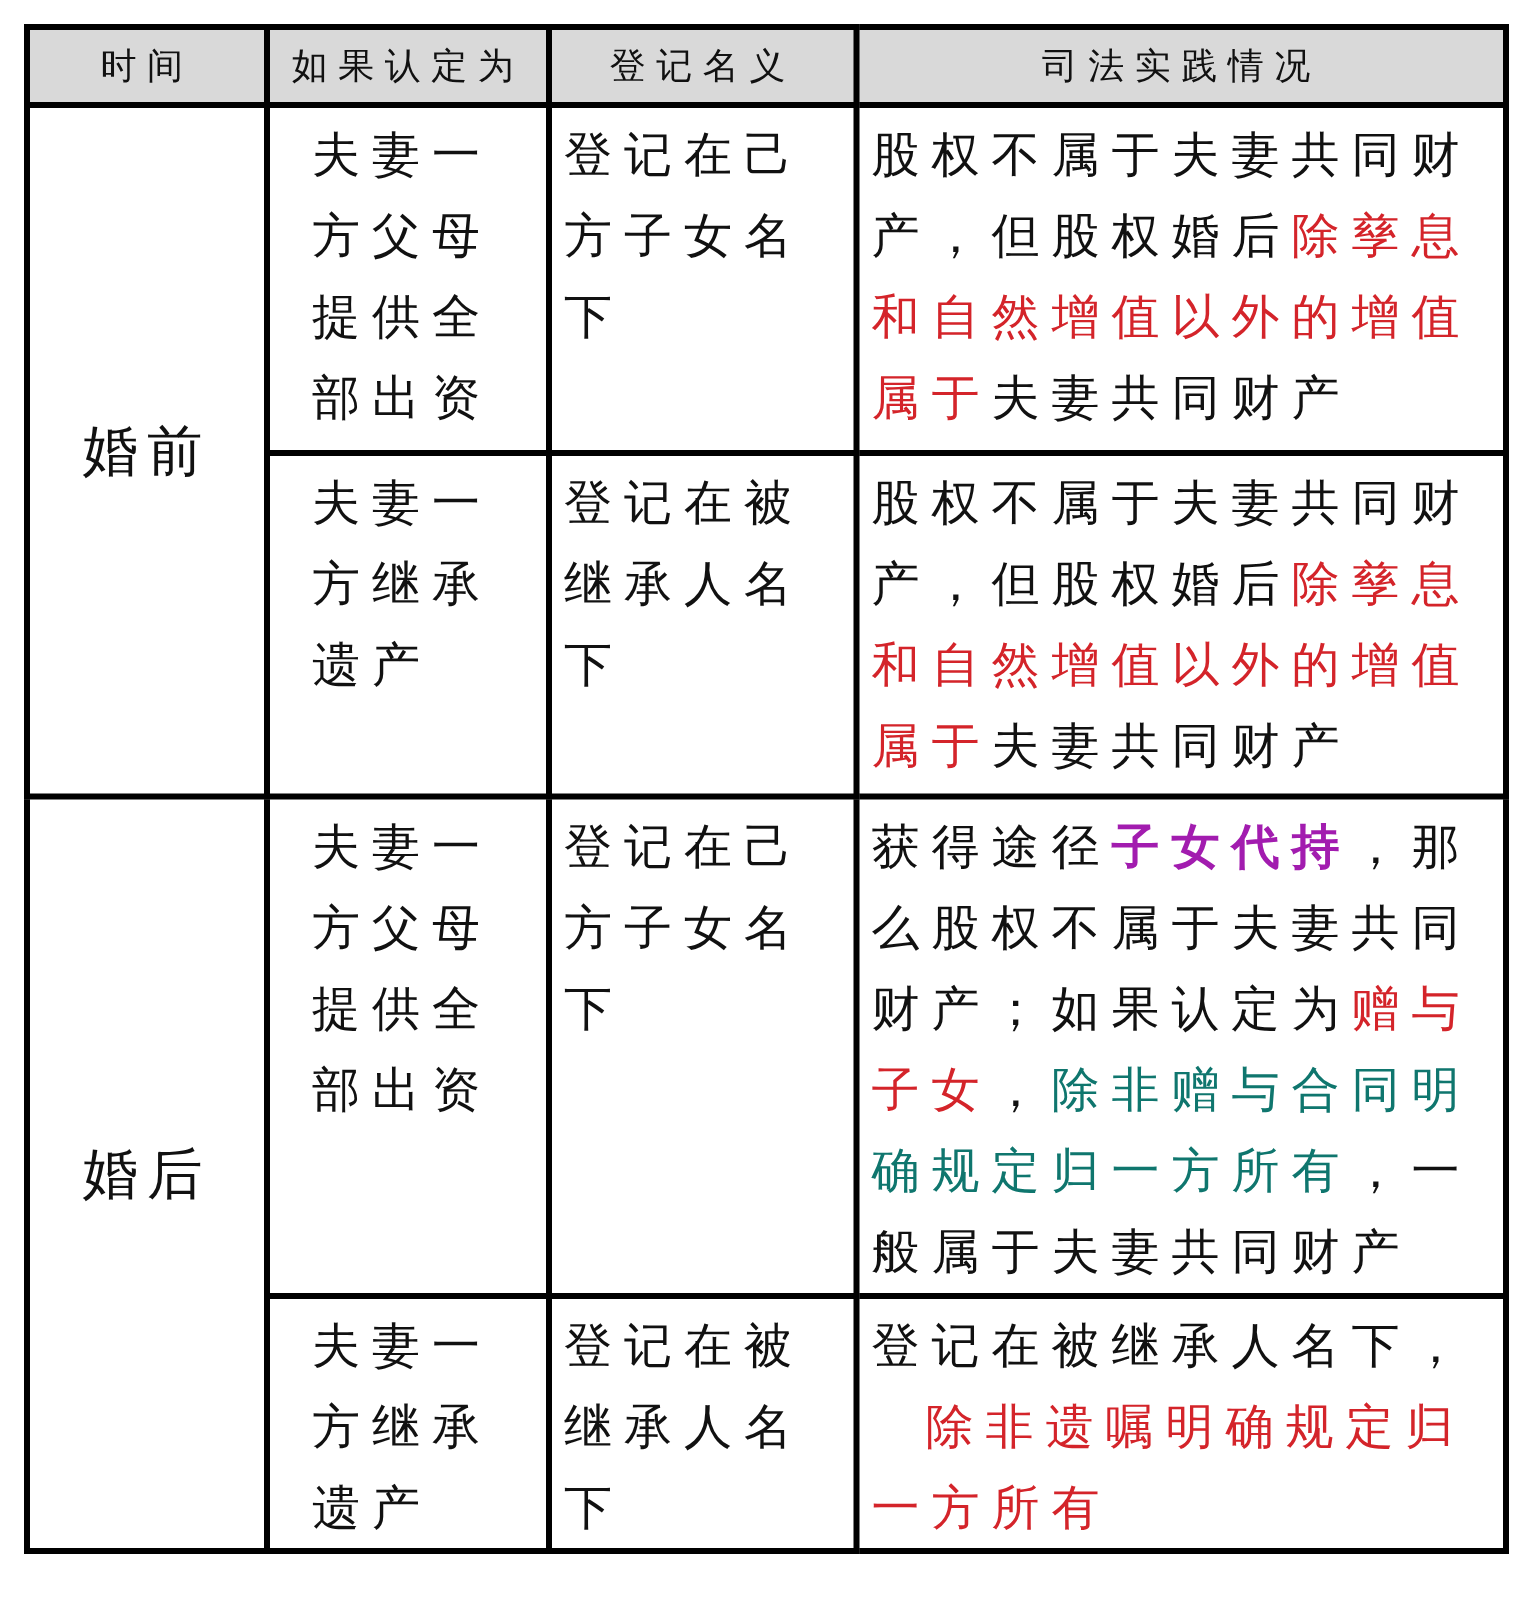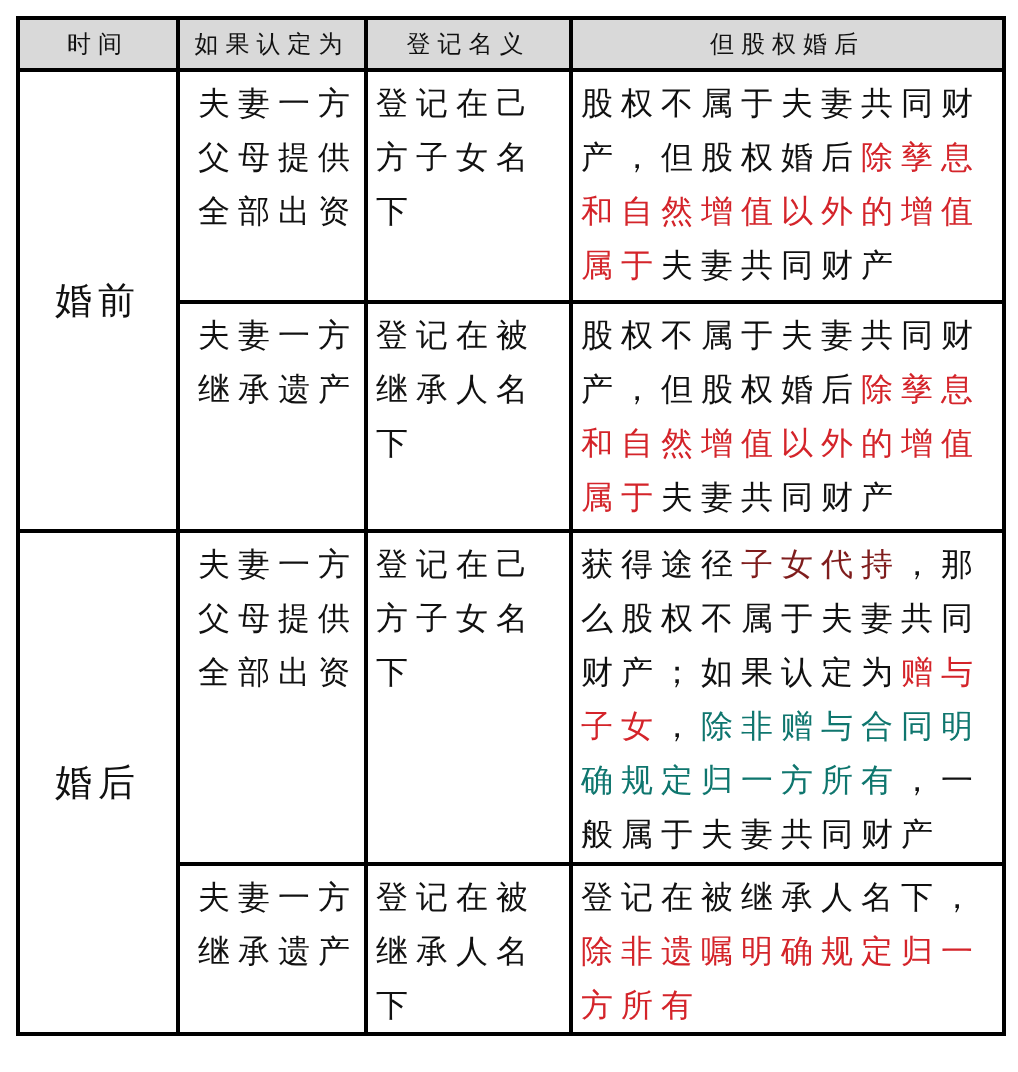--- a/index.html
+++ b/index.html
@@ -25,21 +25,21 @@
     font-size: 32px;
     line-height: 54px;
     letter-spacing: 8px;
     padding: 4px 4px 0 8px;
     word-break: break-all;
   }
   td.time {
     text-align: center; vertical-align: middle !important;
     font-size: 37px; letter-spacing: 6px;
   }
-  .way { padding-left: 18px; }
+  .way { padding-left: 28px; }
   .red { color: #d4242a; }
   .r1 { height: 232px; }
   .r2 { height: 229px; }
   .r3 { height: 333px; }
   .r4 { height: 165px; }
 </style>
 </head>
 <body>
 
 <table class="main">
@@ -47,21 +47,21 @@
     <col style="width:160px">
     <col style="width:188px">
     <col style="width:205px">
     <col style="width:433px">
   </colgroup>
   <thead>
     <tr>
       <th>时间</th>
       <th>如果认定为</th>
       <th>登记名义</th>
-      <th>但股权婚后</th>
+      <th>司法实践情况</th>
     </tr>
   </thead>
   <tbody>
     <tr class="r1">
       <td class="time" rowspan="2">婚前</td>
       <td>
           <div class="cell way">夫妻一方父母提供全部出资</div>
         </td>
       <td>
           <div class="cell">登记在己方子女名下</div>
@@ -83,28 +83,28 @@
     </tr>
     <tr class="r3">
       <td class="time" rowspan="2">婚后</td>
       <td>
           <div class="cell way">夫妻一方父母提供全部出资</div>
         </td>
       <td>
           <div class="cell">登记在己方子女名下</div>
         </td>
       <td>
-          <div class="cell practice"><span>获得途径</span><span class="red" style="color: #7f1d1d;">子女代持</span><span>，那么股权不属于夫妻共同财产；如果认定为</span><span class="red" style="color: rgb(212, 36, 42);">赠与子女</span><span>，</span><span class="red" style="color: #0f766e;">除非赠与合同明确规定归一方所有</span><span>，一般属于夫妻共同财产</span></div>
+          <div class="cell practice"><span>获得途径</span><span class="red" style="color: #a21caf; font-weight: bold;">子女代持</span><span>，那么股权不属于夫妻共同财产；如果认定为</span><span class="red" style="color: rgb(212, 36, 42);">赠与子女</span><span>，</span><span class="red" style="color: #0f766e;">除非赠与合同明确规定归一方所有</span><span>，一般属于夫妻共同财产</span></div>
         </td>
     </tr>
     <tr class="r4">
       <td>
           <div class="cell way">夫妻一方继承遗产</div>
         </td>
       <td>
           <div class="cell">登记在被继承人名下</div>
         </td>
       <td>
-          <div class="cell practice"><span>登记在被继承人名下，</span><span class="red" style="color: rgb(212, 36, 42);">除非遗嘱明确规定归一方所有</span></div>
+          <div class="cell practice"><span>登记在被继承人名下，</span><span class="red" style="color: rgb(212, 36, 42); margin-left: 36px;">除非遗嘱明确规定归一方所有</span></div>
         </td>
     </tr>
   </tbody>
 </table>
 
 </body></html>

